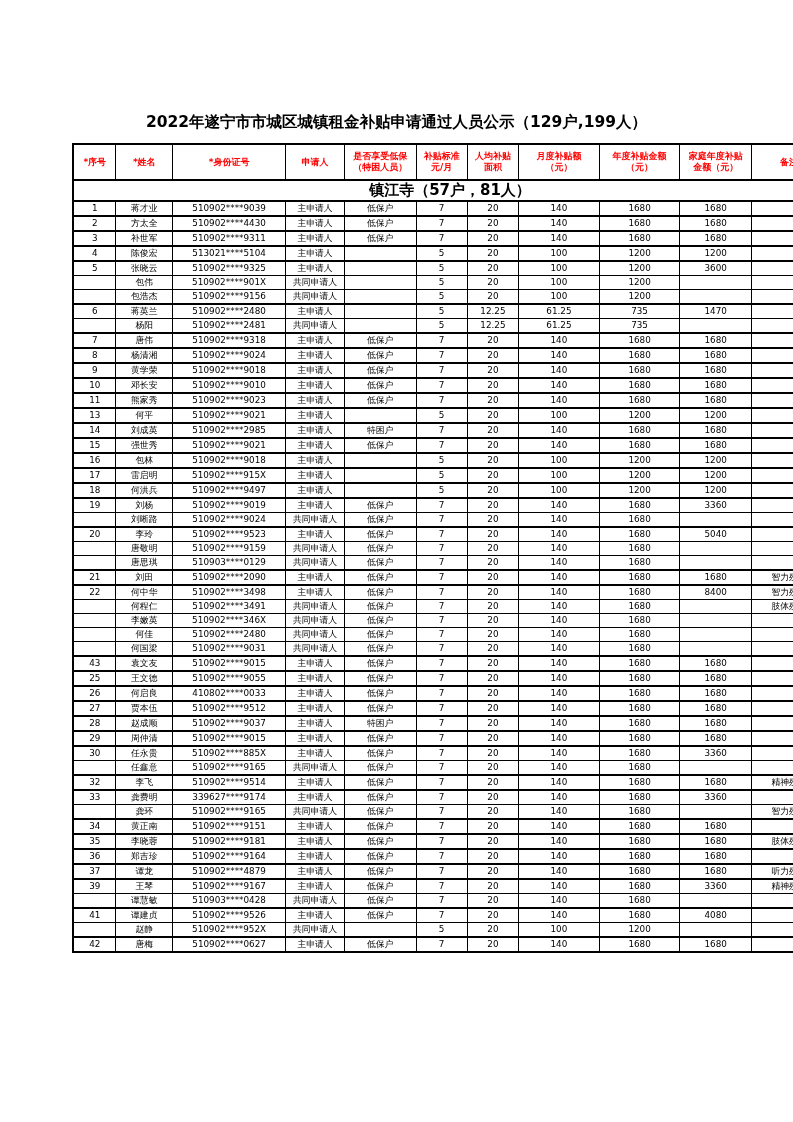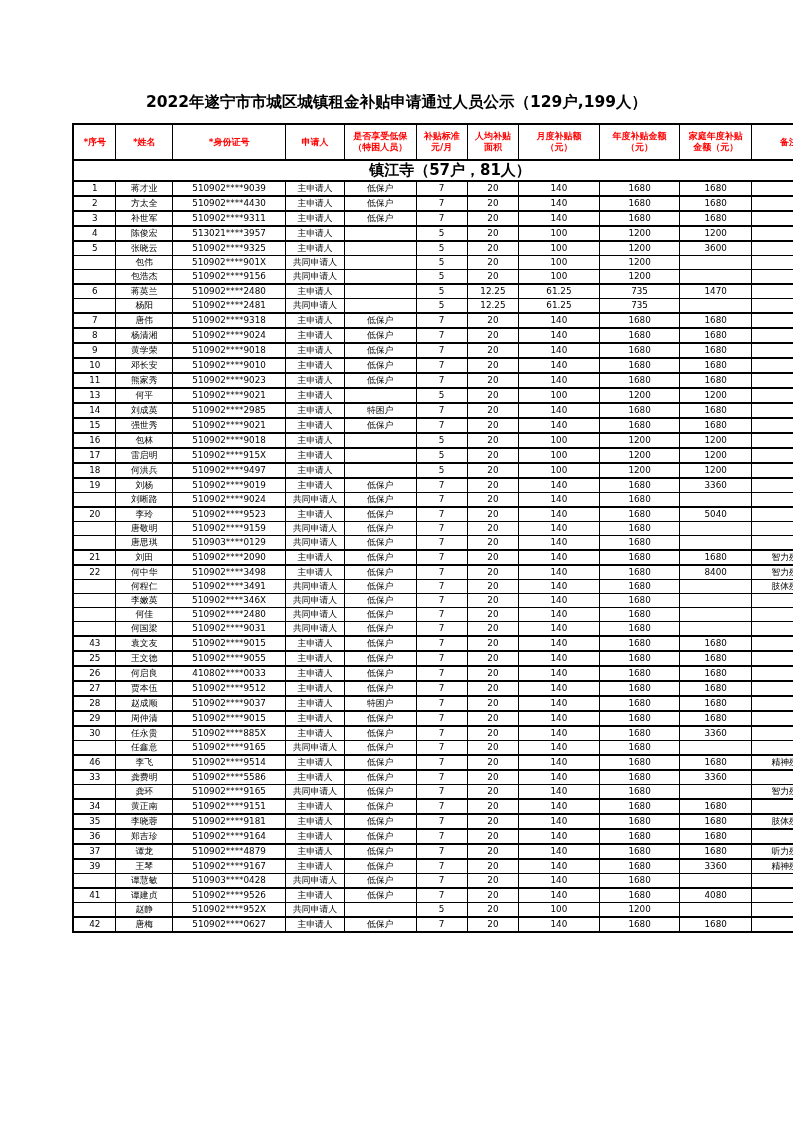--- a/index.html
+++ b/index.html
@@ -1,20 +1,20 @@
 <!DOCTYPE html>
 <html><head>
 <meta charset="utf-8">
 <style>
   html,body { margin:0; padding:0; background:#ffffff; }
   body {
     width:793px; height:1122px; overflow:hidden;
     font-family:"DejaVu Sans", sans-serif; color:#000;
   }
-  .page { padding-top:92px; }
+  .page { padding-top:92px;margin-top:20px; }
   .doc-title {
     margin:0 0 10px 0;
     text-align:center;
     font-size:15.5px;
     font-weight:bold;
     color:#000;
   }
   table.subsidy-table {
     border-collapse:collapse;
     table-layout:fixed;
@@ -137,21 +137,21 @@
     <td>7</td>
     <td>20</td>
     <td>140</td>
     <td>1680</td>
     <td>1680</td>
     <td></td>
   </tr>
         <tr class="data-row household-start">
     <td>4</td>
     <td>陈俊宏</td>
-    <td>513021****3957</td>
+    <td>513021****5104</td>
     <td>主申请人</td>
     <td></td>
     <td>5</td>
     <td>20</td>
     <td>100</td>
     <td>1200</td>
     <td>1200</td>
     <td></td>
   </tr>
         <tr class="data-row household-start">
@@ -603,36 +603,36 @@
     <td>共同申请人</td>
     <td>低保户</td>
     <td>7</td>
     <td>20</td>
     <td>140</td>
     <td>1680</td>
     <td></td>
     <td></td>
   </tr>
         <tr class="data-row household-start">
-    <td>46</td>
+    <td>32</td>
     <td>李飞</td>
     <td>510902****9514</td>
     <td>主申请人</td>
     <td>低保户</td>
     <td>7</td>
     <td>20</td>
     <td>140</td>
     <td>1680</td>
     <td>1680</td>
     <td>精神残疾</td>
   </tr>
         <tr class="data-row household-start">
     <td>33</td>
     <td>龚费明</td>
-    <td>510902****5586</td>
+    <td>339627****9174</td>
     <td>主申请人</td>
     <td>低保户</td>
     <td>7</td>
     <td>20</td>
     <td>140</td>
     <td>1680</td>
     <td>3360</td>
     <td></td>
   </tr>
         <tr class="data-row">

